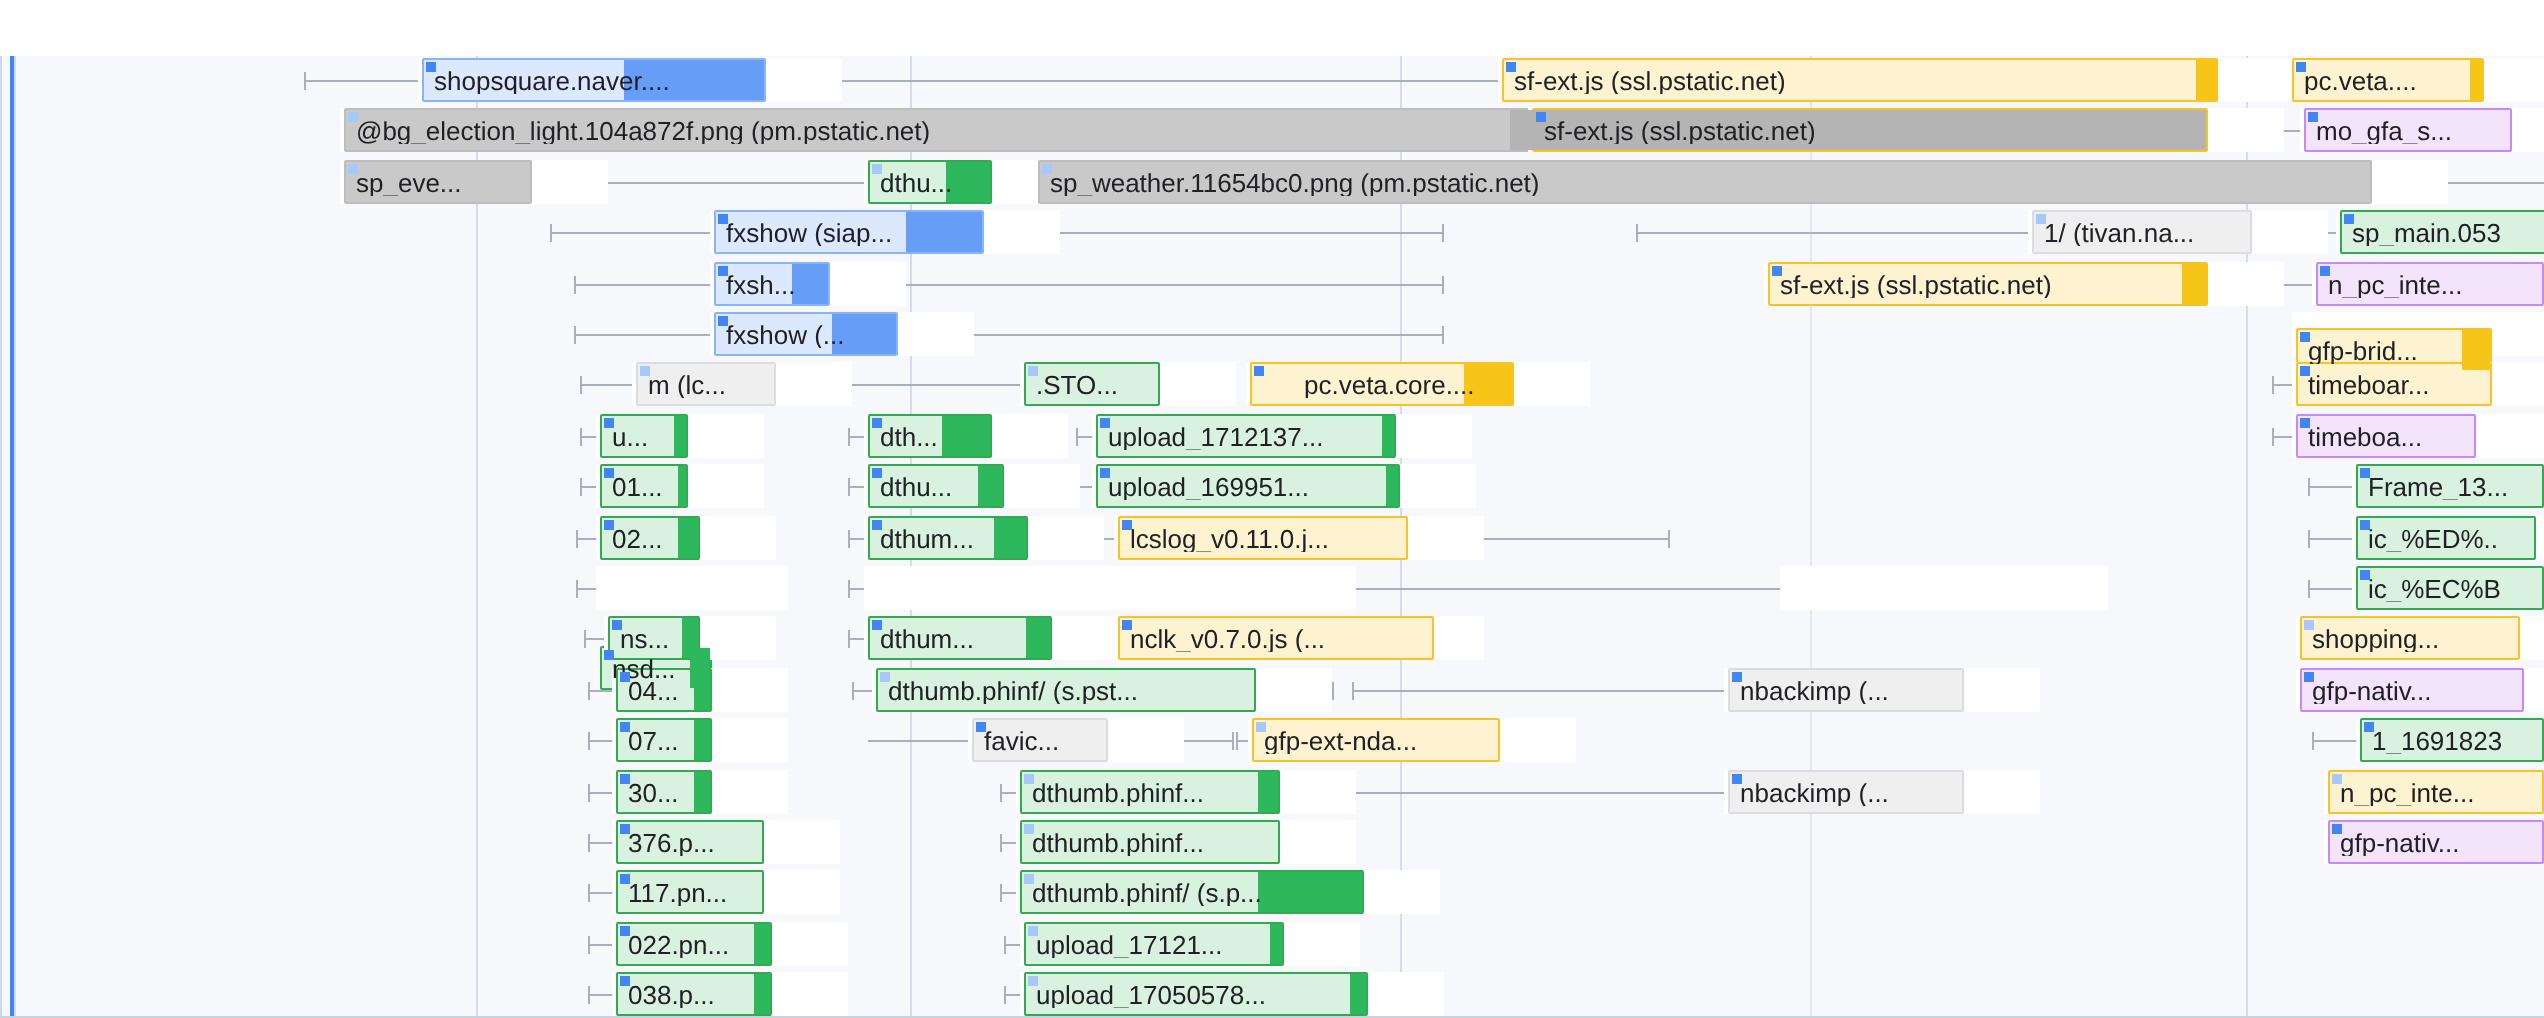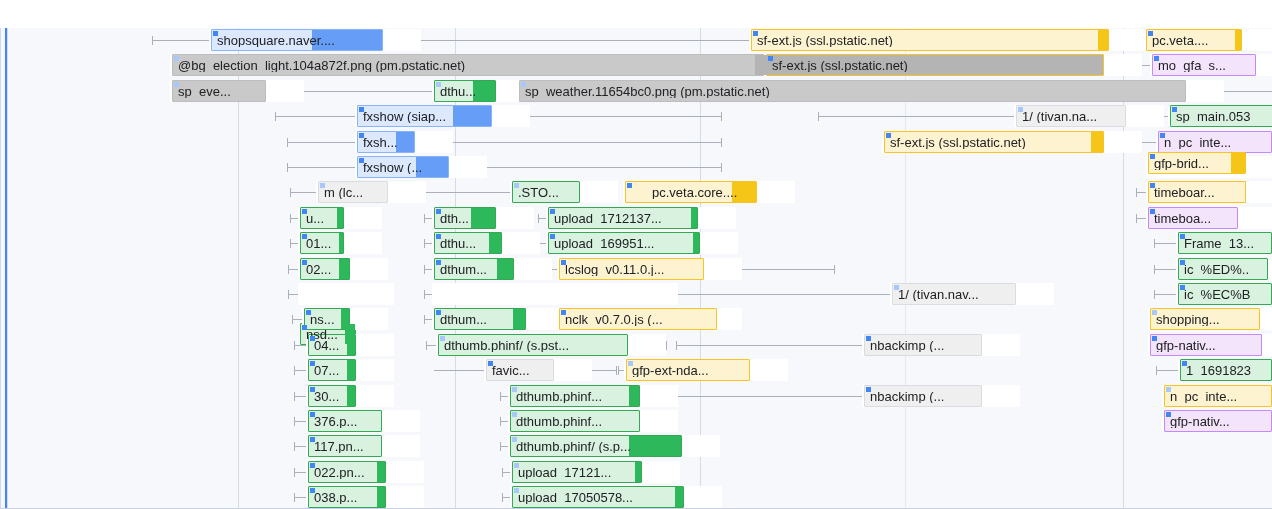--- a/index.html
+++ b/index.html
@@ -339,21 +339,21 @@
         <div class="dot"></div>
         <span class="lbl">n_pc_inte...</span>
       </div>
       <div class="rowbg" style="left: 355px; top: 128px; width: 132px;"></div>
       <div class="bar c-doc" title="fxshow (..." style="left: 357px; top: 128px; width: 92px;">
         <div class="tail" style="width: 32px;"></div>
         <div class="dot"></div>
         <span class="lbl">fxshow (...</span>
       </div>
       <div class="rowbg" style="left: 1146px; top: 128px; width: 138px;"></div>
-      <div class="bar c-js" title="gfp-brid..." style="left: 1148px; top: 124px; width: 98px;">
+      <div class="bar c-js" title="gfp-brid..." style="left: 1148px; top: 136px; width: 98px;">
         <div class="tail" style="width: 14px;"></div>
         <div class="dot"></div>
         <span class="lbl">gfp-brid...</span>
       </div>
       <div class="rowbg" style="left: 316px; top: 153px; width: 110px;"></div>
       <div class="bar c-greyl" title="m (lc..." style="left: 318px; top: 153px; width: 70px;">
         <div class="dot pale"></div>
         <span class="lbl">m (lc...</span>
       </div>
       <div class="rowbg" style="left: 510px; top: 153px; width: 108px;"></div>
@@ -441,24 +441,20 @@
         <span class="lbl">ic_%ED%..</span>
       </div>
       <div class="rowbg" style="left: 298px; top: 255px; width: 96px;"></div>
       <div class="bar c-img" title="nsd..." style="left: 300px; top: 255px; width: 56px; margin-top: 40px;">
         <div class="tail" style="width: 10px;"></div>
         <div class="dot"></div>
         <span class="lbl">nsd...</span>
       </div>
       <div class="rowbg" style="left: 432px; top: 255px; width: 246px;"></div>
       <div class="rowbg" style="left: 890px; top: 255px; width: 164px;"></div>
-      <div class="bar c-greyl" title="1/ (tivan.nav..." style="left: 892px; top: 255px; width: 124px;">
-        <div class="dot pale"></div>
-        <span class="lbl">1/ (tivan.nav...</span>
-      </div>
       <div class="rowbg" style="left: 1176px; top: 255px; width: 134px;"></div>
       <div class="bar c-img" title="ic_%EC%B" style="left: 1178px; top: 255px; width: 94px;">
         <div class="dot"></div>
         <span class="lbl">ic_%EC%B</span>
       </div>
       <div class="rowbg" style="left: 302px; top: 280px; width: 86px;"></div>
       <div class="bar c-img" title="ns..." style="left: 304px; top: 280px; width: 46px;">
         <div class="tail" style="width: 8px;"></div>
         <div class="dot"></div>
         <span class="lbl">ns...</span>

